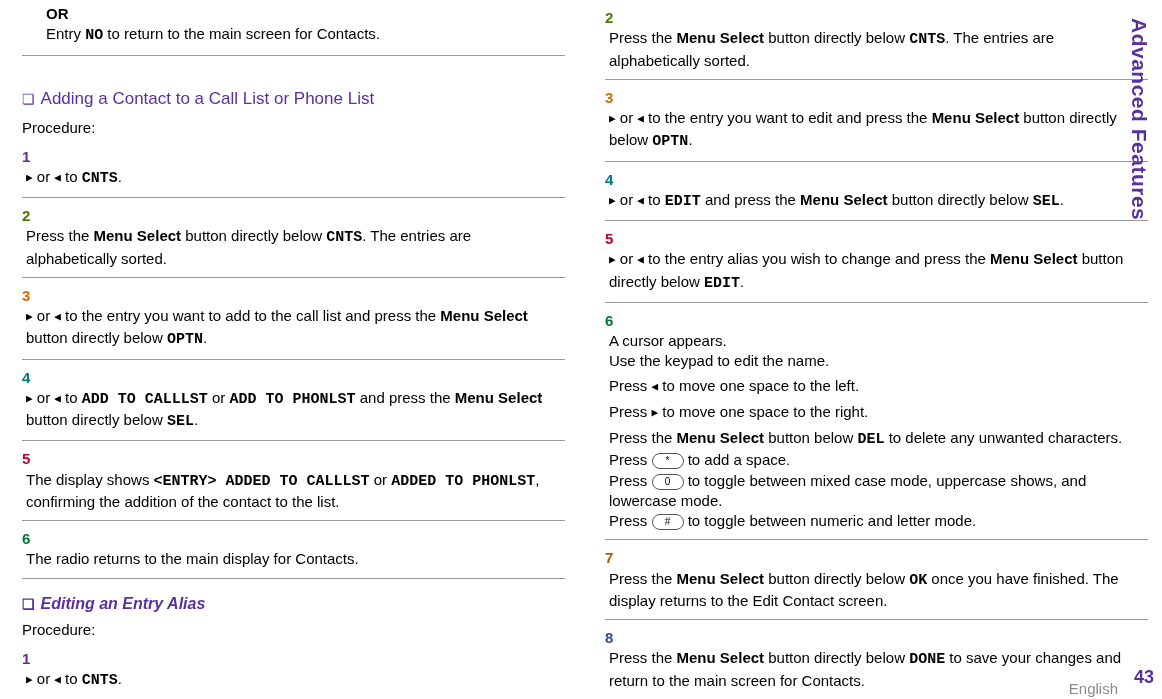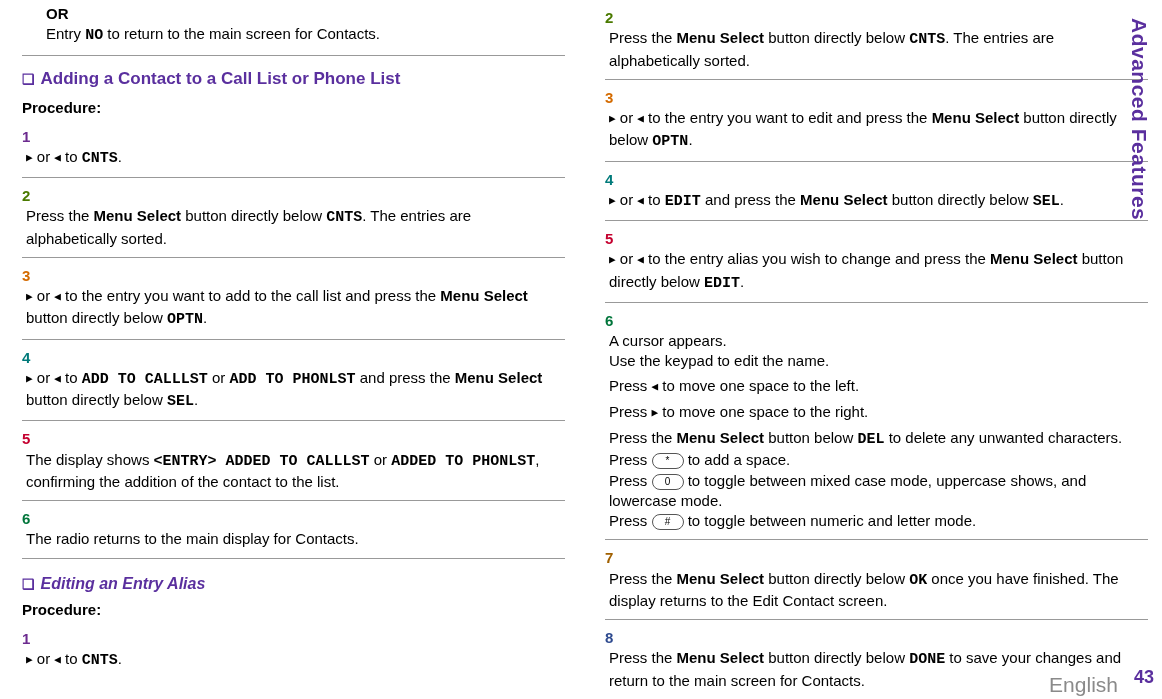--- a/index.html
+++ b/index.html
@@ -12,35 +12,35 @@
   .num{font-weight:bold;display:inline-block;min-width:18px;vertical-align:top}
   .n1{color:#6c2b8f}
   .n2{color:#4a7a00}
   .n3{color:#d46b00}
   .n4{color:#007a7a}
   .n5{color:#c4002f}
   .n6{color:#00753a}
   .n7{color:#a06000}
   .n8{color:#2e4a8f}
   .stepbody{display:inline-block;width:calc(100% - 26px);vertical-align:top;margin-left:4px}
-  .heading1{color:#5a2f9e;font-weight:bold;font-size:17px;margin:12px 0 8px 0}
+  .heading1{color:#5a2f9e;font-weight:normal;font-size:17px;margin:32px 0 8px 0}
   .heading1 .icn{margin-right:6px;font-size:14px;color:#5a2f9e}
   .heading2{color:#5a2f9e;font-style:italic;font-weight:bold;font-size:16px;margin:14px 0 6px 0}
   .heading2 .icn{margin-right:6px;font-style:normal;font-size:14px}
-  .proc{font-weight:bold;margin:6px 0}
+  .proc{font-weight:normal;margin:6px 0}
   .ui{font-family:"Courier New",Courier,monospace;font-weight:bold}
   .b{font-weight:bold}
   .icon-right,.icon-left{font-weight:bold;font-family:"Courier New",monospace}
   .icon-right::before{content:"\25B6";font-size:11px;position:relative;top:-1px}
   .icon-left::before{content:"\25C0";font-size:11px;position:relative;top:-1px}
   .keycap{display:inline-block;min-width:22px;height:14px;border:1px solid #555;border-radius:10px;font-size:10px;text-align:center;line-height:13px;padding:0 4px;position:relative;top:-1px}
   .sidebar{position:absolute;right:6px;top:10px;bottom:10px;width:34px;text-align:center}
   .side-title{writing-mode:vertical-rl;color:#5a2f9e;font-weight:bold;font-size:21px;letter-spacing:0.5px;margin-top:8px;display:inline-block}
   .pagenum{position:absolute;right:2px;bottom:0;color:#5a2f9e;font-weight:bold;font-size:18px}
-  .lang{position:absolute;right:44px;bottom:0;color:#8a8a8a;font-size:21px}
+  .lang{position:absolute;right:44px;bottom:0;color:#8a8a8a;font-size:15px}
   .indent{margin-left:24px;margin-top:4px;margin-bottom:4px}
 </style>
 </head>
 <body>
 
 <div class="page">
   <div class="columns">
 
     <div class="col">
       <div class="indent">

